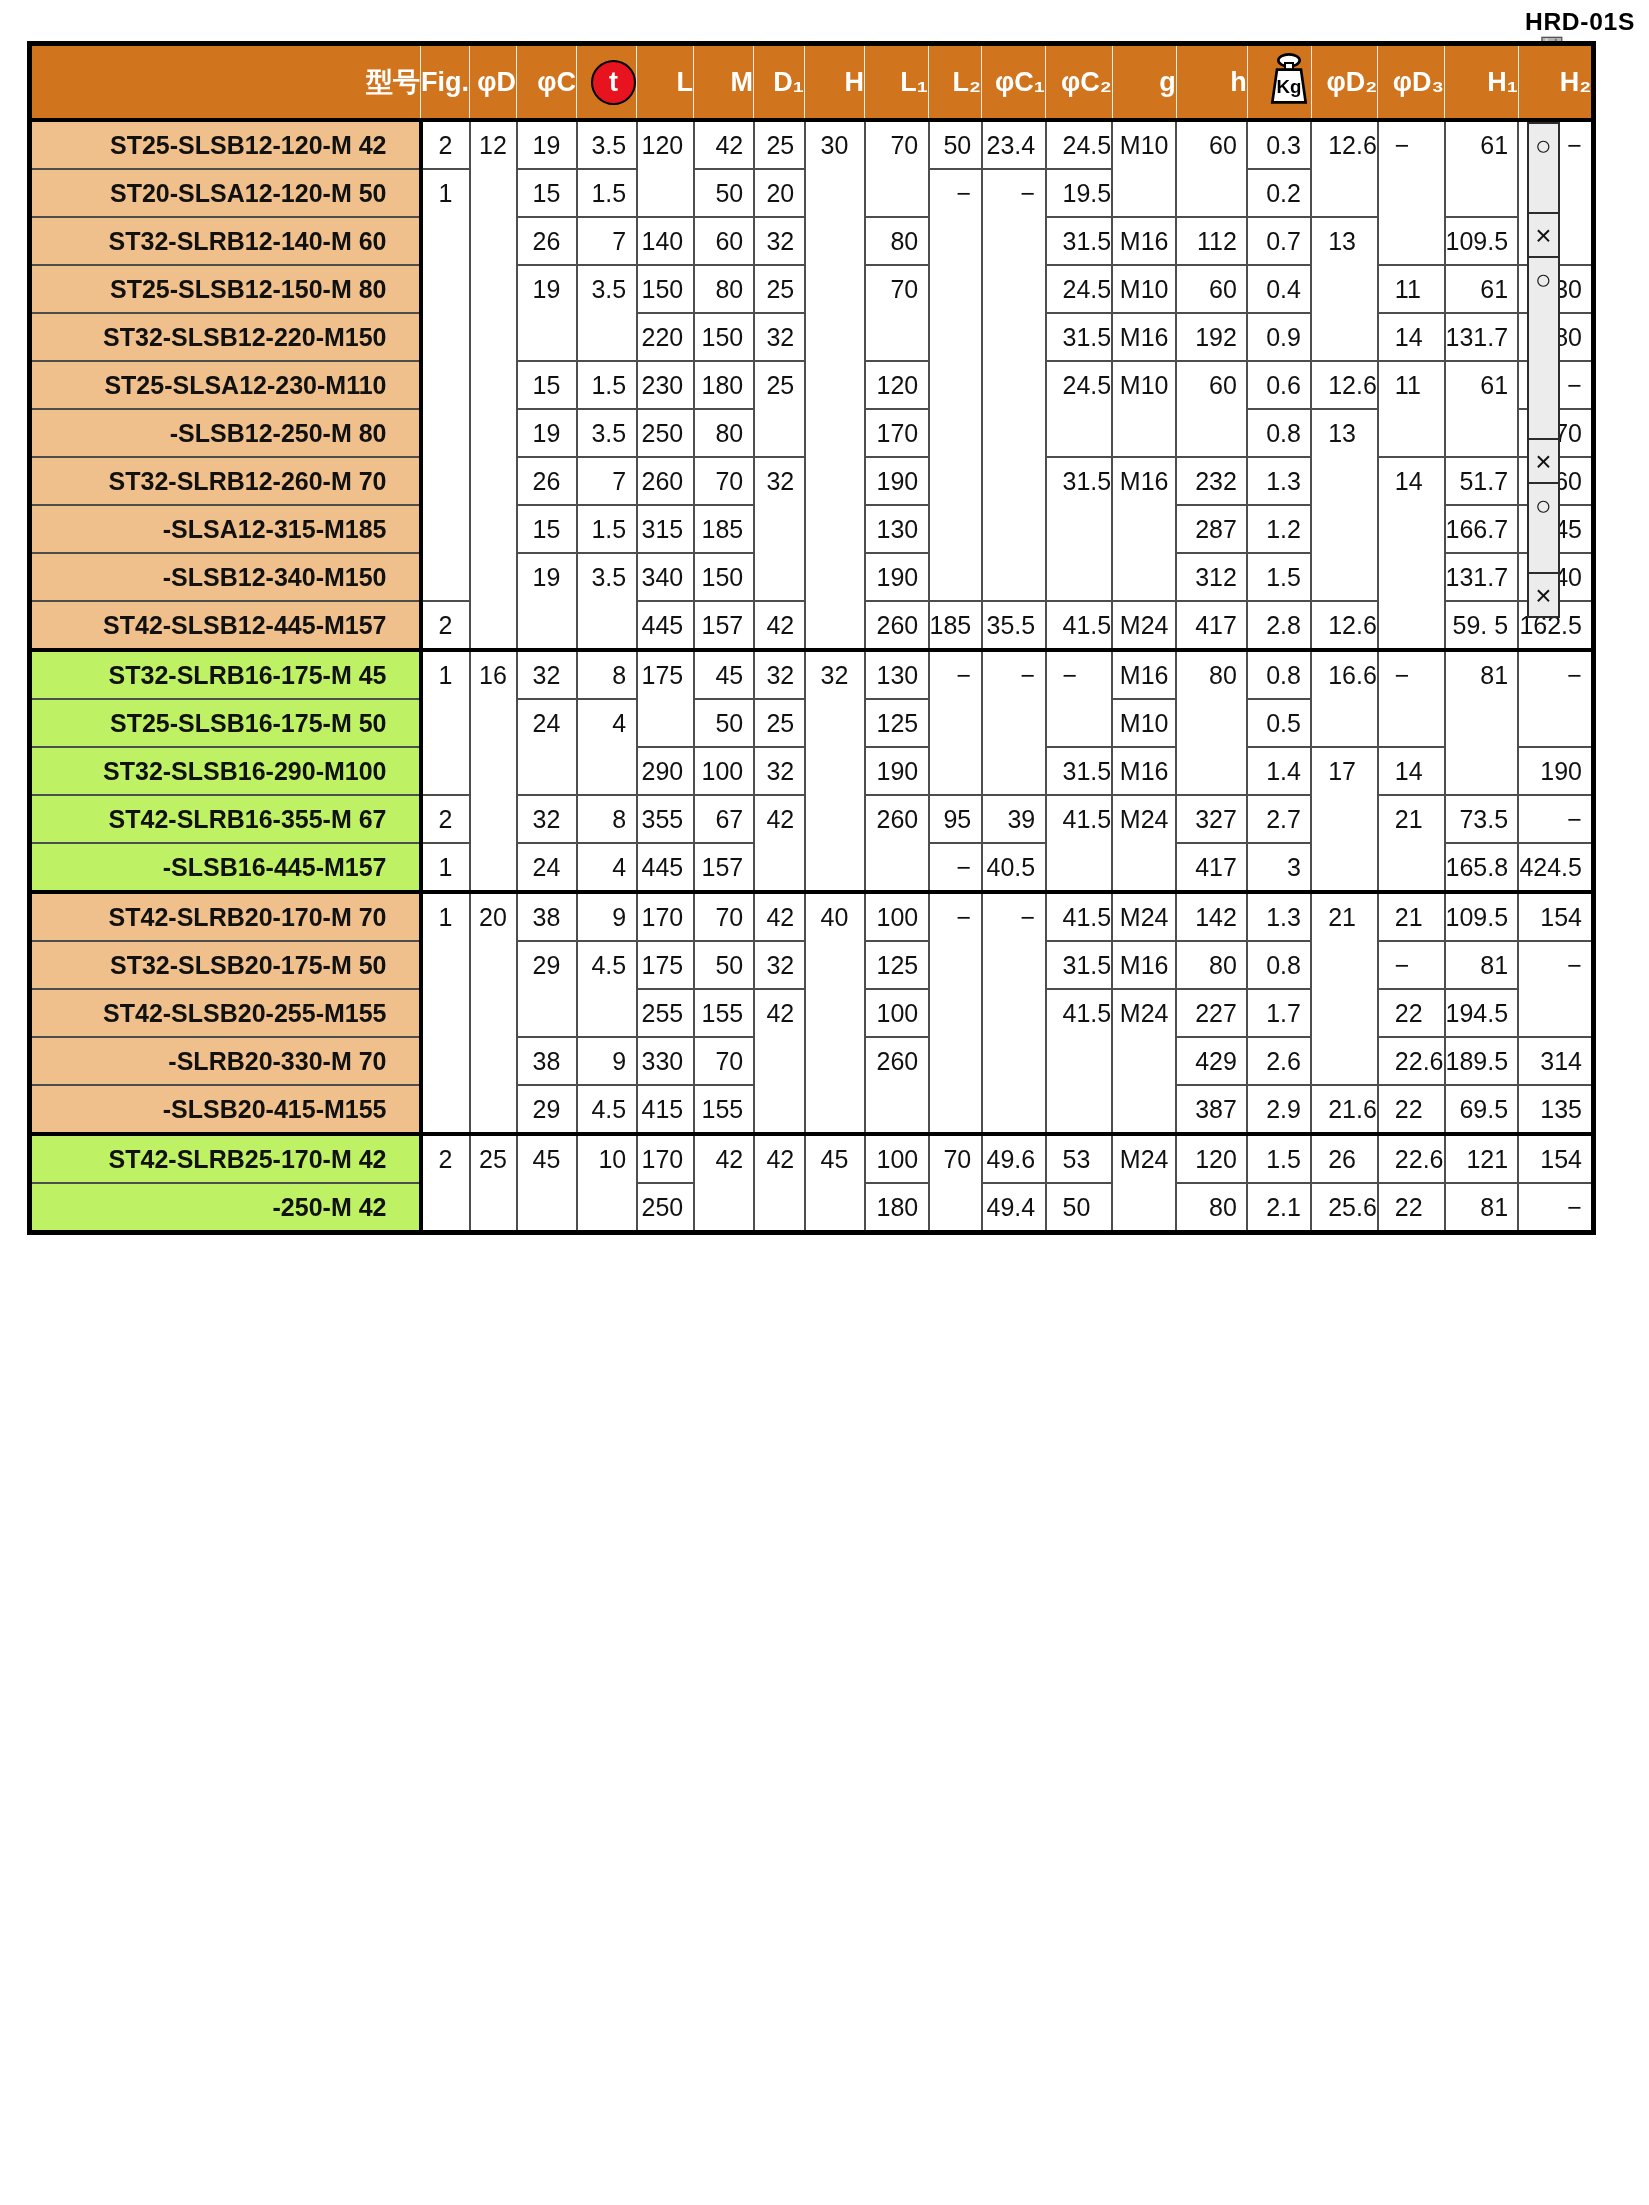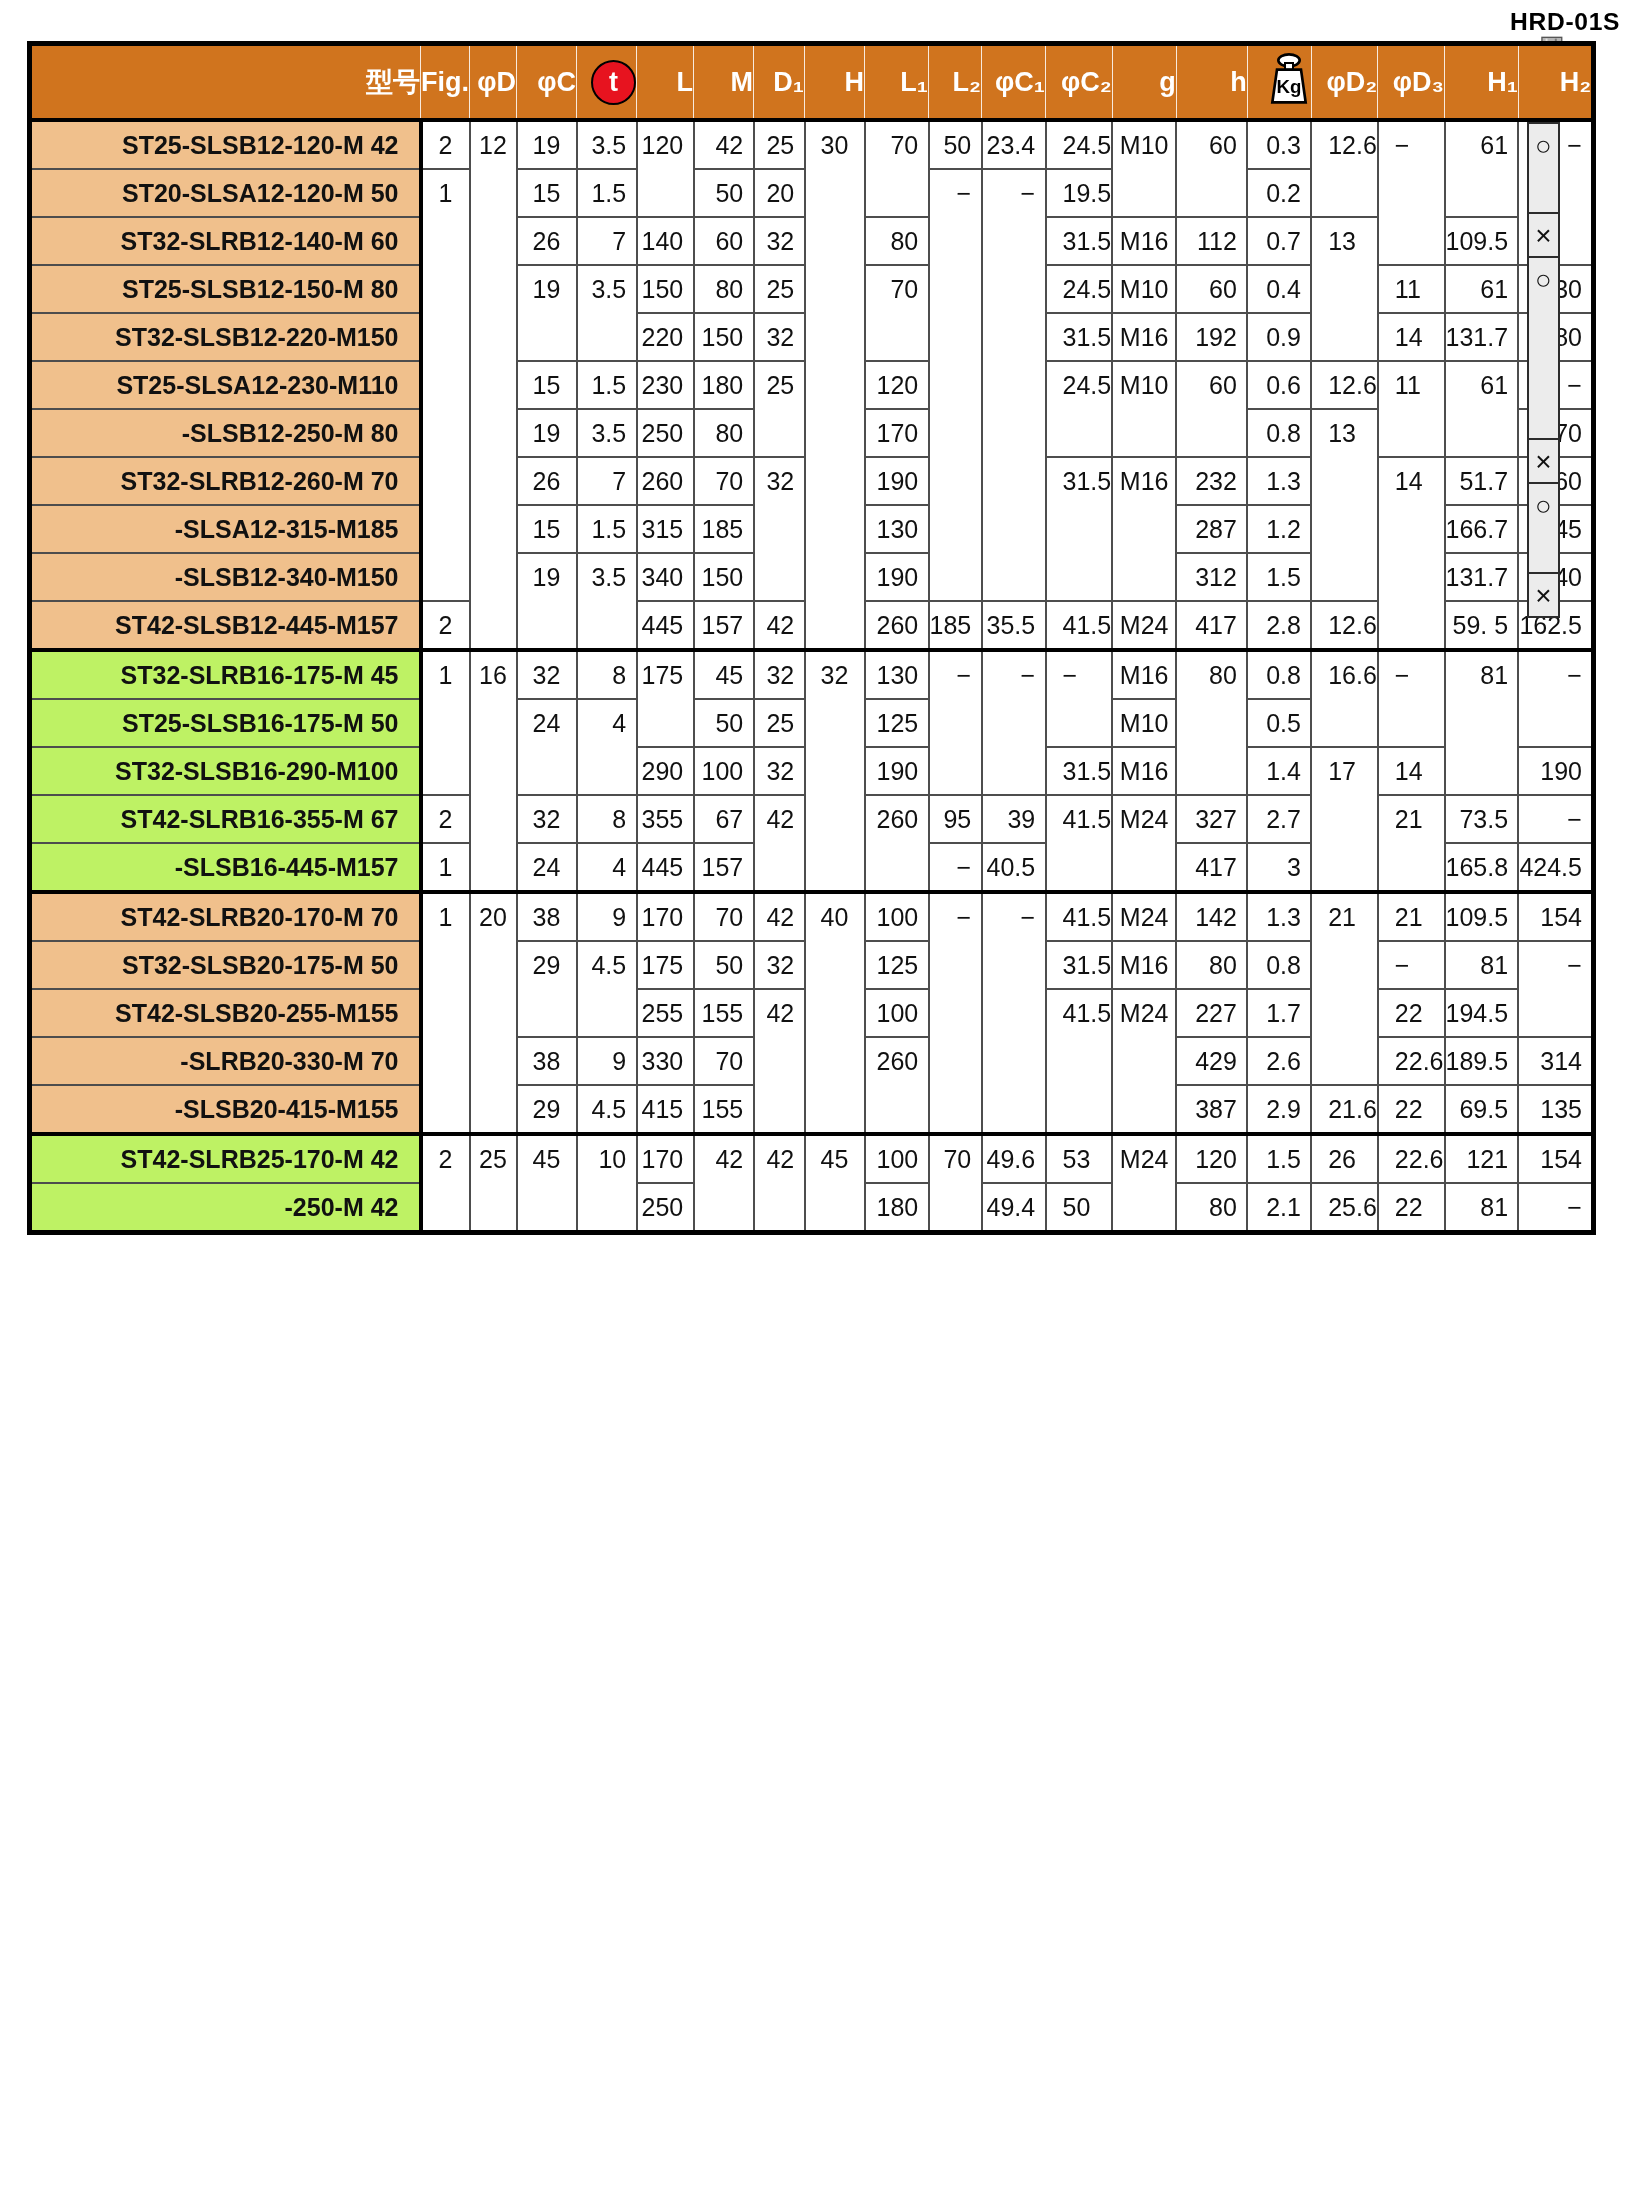--- a/index.html
+++ b/index.html
@@ -1,38 +1,38 @@
 <!DOCTYPE html>
 <html style="font-size:10.6px"><head>
 <meta charset="utf-8">
 <style>
   html,body{margin:0;padding:0;background:#fff;}
   body{width:1650px;height:2205px;position:relative;font-family:"Liberation Sans","DejaVu Sans",sans-serif;color:#111;}
   .page{position:absolute;inset:0;background:#fff;}
 
   
-  .prod-code{position:absolute;left:1510px;top:8px;width:140px;font-size:24.6px;font-weight:bold;letter-spacing:0.7px;color:#000;}
+  .prod-code{position:absolute;left:1510px;top:8px;width:140px;font-size:24.6px;font-weight:bold;letter-spacing:0.7px;color:#000;text-align:center;}
   .prod-photo{position:absolute;left:1526px;top:36px;}
 
   
   table.spec{position:absolute;left:27px;top:41px;border-collapse:collapse;table-layout:fixed;border:5.3px solid #000;}
   table.spec th{background:#d0741e;color:#fff;height:72px;font-size:27px;font-weight:bold;text-align:right;vertical-align:middle;border-bottom:4.7px solid #000;padding:0;}
   table.spec th + th{border-left:1.3px solid rgba(255,255,255,.85);}
   table.spec td{border-top:2px solid #4d4d4d;border-left:2px solid #4d4d4d;padding:0;vertical-align:top;font-size:25px;background:#fff;}
   table.spec td:first-child{border-left:none;}
   table.spec td > div{height:46px;line-height:46px;white-space:nowrap;overflow:hidden;}
   table.spec tr.gs td{border-top:4px solid #000;}
   td.model{border-right:4px solid #000;font-weight:bold;font-size:27px;}
   td.model.g1{background:#f0c08c;}
   td.model.g0{background:#bef264;}
   td.sm{font-size:20px;}
   .a-r > div{text-align:right;padding-right:9.3px;}
   .a-c > div{text-align:center;}
   .a-l > div{text-align:left;padding-left:16px;}
-  td.model > div{padding-right:20px;}
+  td.model > div{padding-right:32px;}
 
   
   .tbadge{display:inline-flex;width:41px;height:41px;border-radius:50%;background:#e7131f;border:2.7px solid #000;color:#fff;font-weight:bold;font-size:27px;align-items:center;justify-content:center;vertical-align:middle;}
 
   
   .symcol{position:absolute;left:1527px;top:122px;width:33px;}
   .symcell{box-sizing:border-box;width:33px;border:2px solid #2c2c2c;background:#ececec;margin-top:-2px;text-align:center;}
   .symcell:first-child{margin-top:0;}
   .symcell span{display:block;height:44px;line-height:44px;font-size:28px;color:#111;}
 </style>

